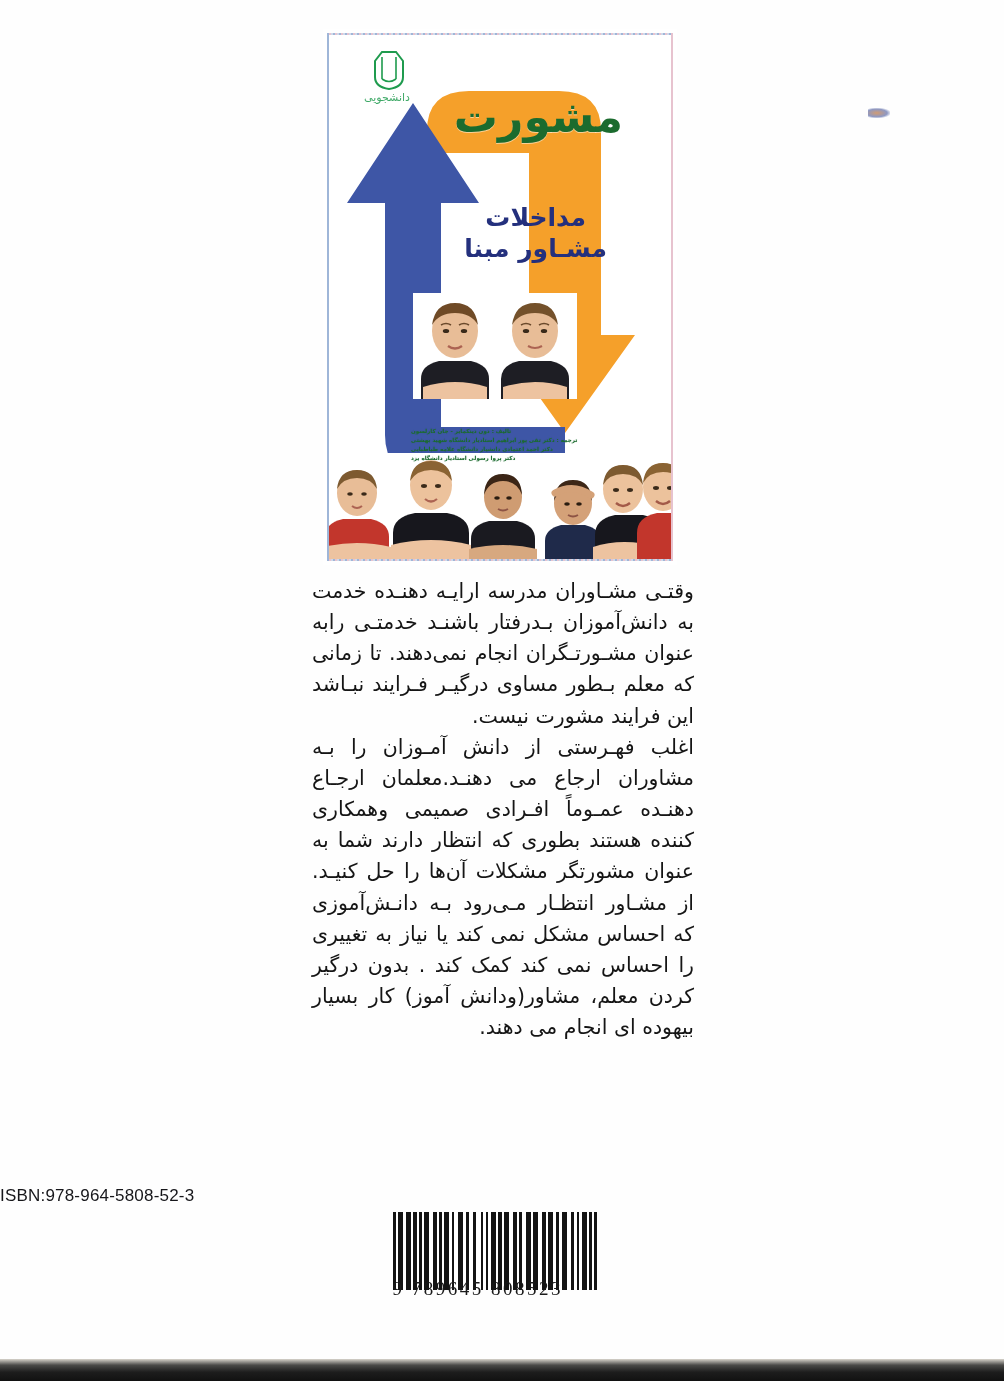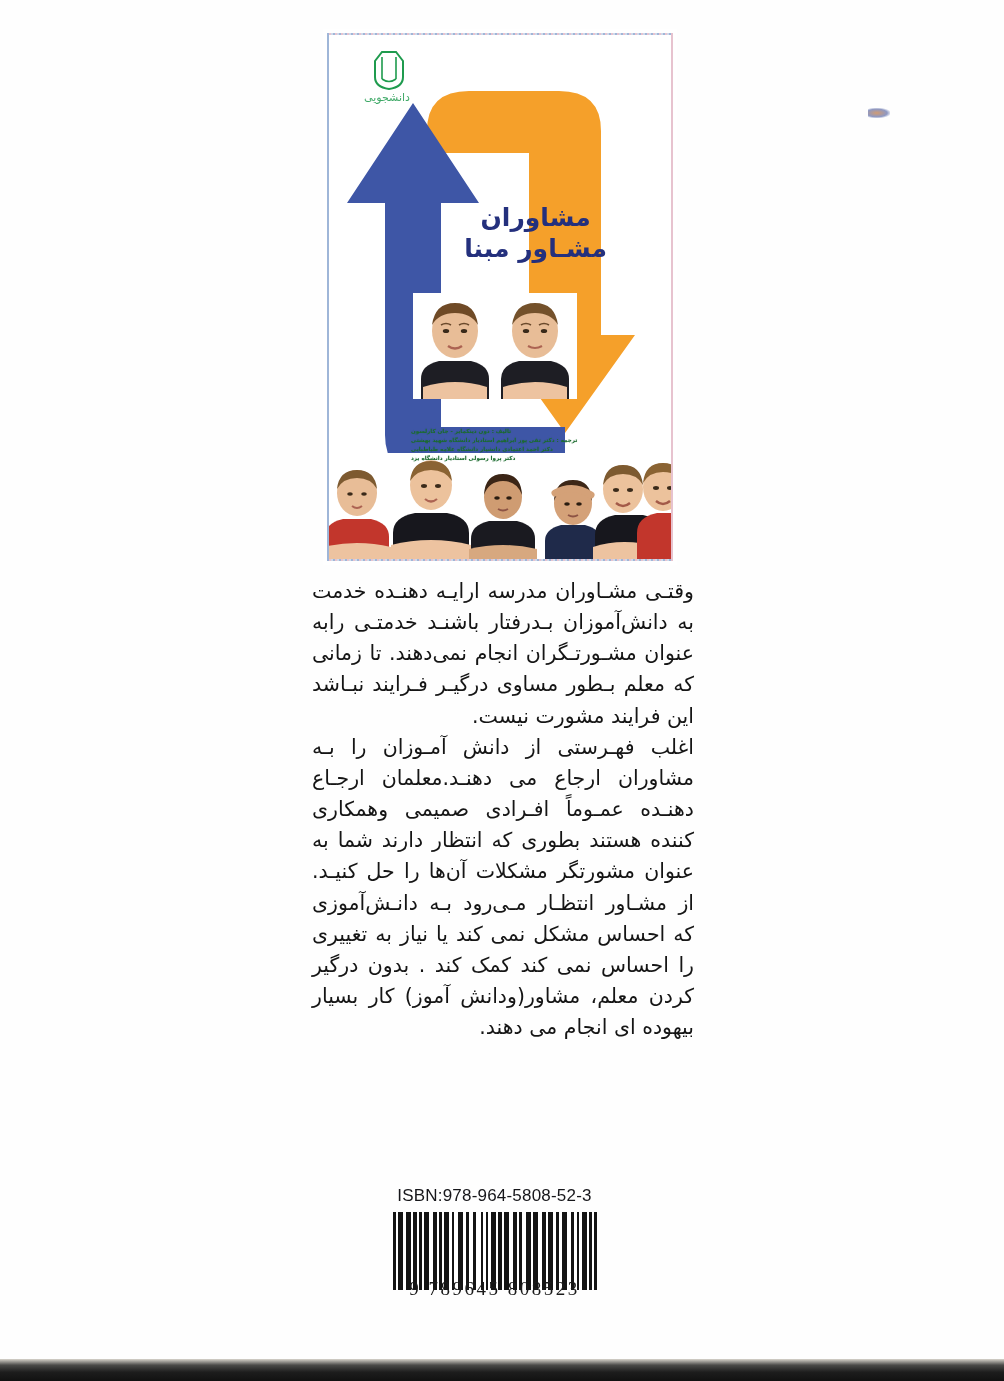--- a/index.html
+++ b/index.html
@@ -111,21 +111,20 @@
     color:#151515;
     font-size:20.5px;line-height:1.52;
     font-family:"DejaVu Sans","Liberation Sans",sans-serif;
   }
   #body-text p{margin:0 0 0 0;}
   #body-text p + p{margin-top:0;}
 
   
   #isbn-block{
     position:absolute;left:0;right:15px;top:1186px;z-index:10;
-    text-align:center;
   }
   #isbn-text{
     font-family:"Liberation Sans","DejaVu Sans",sans-serif;
     font-size:17px;color:#16161a;letter-spacing:.2px;direction:ltr;
   }
   #barcode-wrap{
     margin:6px auto 16px;width:204px;direction:ltr;
   }
   #barcode-bars{
     height:78px;width:204px;margin:0 auto;
@@ -159,23 +158,24 @@
 
       <div id="publisher-logo">
         <svg width="52" height="52" viewBox="0 0 52 52" xmlns="http://www.w3.org/2000/svg">
           <path d="M12 18 L12 34 Q12 44 26 46 Q40 44 40 34 L40 18 L33 9 L19 9 Z" fill="none" stroke="#1f9b4e" stroke-width="2"></path>
           <path d="M19 14 L19 36 M33 14 L33 36" stroke="#1f9b4e" stroke-width="1.6" fill="none"></path>
           <path d="M19 36 Q26 41 33 36" stroke="#1f9b4e" stroke-width="1.6" fill="none"></path>
         </svg>
         <div class="logo-script">دانشجویی</div>
       </div>
 
+      <div id="title-main">مشورت</div>
 
       <div id="subtitle-box">
-        <div id="subtitle-line1">مشاوران</div>
+        <div id="subtitle-line1">مداخلات</div>
         <div id="subtitle-line2">مشـاور مبنا</div>
       </div>
 
       <div id="photo-pair-wrap">
         <svg width="164" height="106" viewBox="0 0 164 106" xmlns="http://www.w3.org/2000/svg">
           <rect x="0" y="0" width="164" height="106" fill="#ffffff"></rect>
 
           <g>
             <path d="M8 106 L8 86 Q8 72 26 68 L58 68 Q76 72 76 86 L76 106 Z" fill="#1e1e24"></path>
             <ellipse cx="42" cy="38" rx="23" ry="27" fill="#e8bd97"></ellipse>

